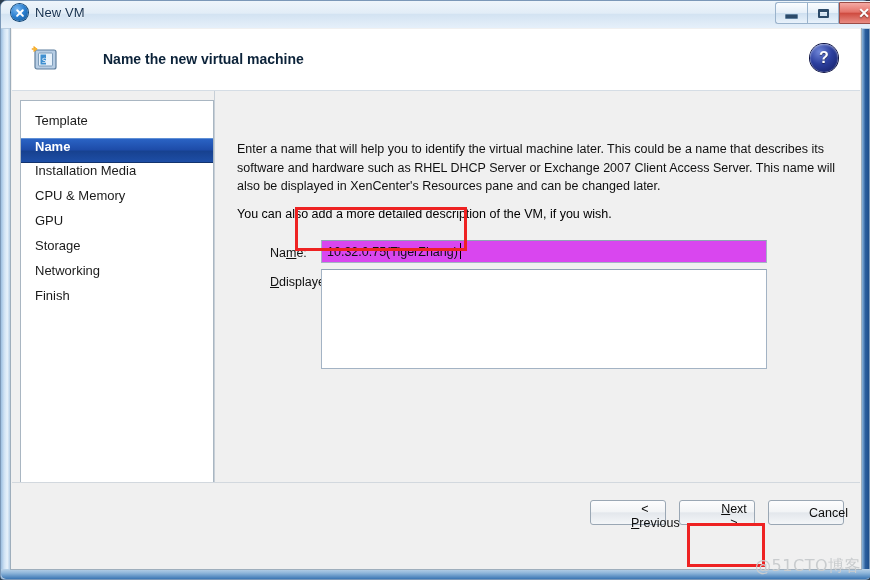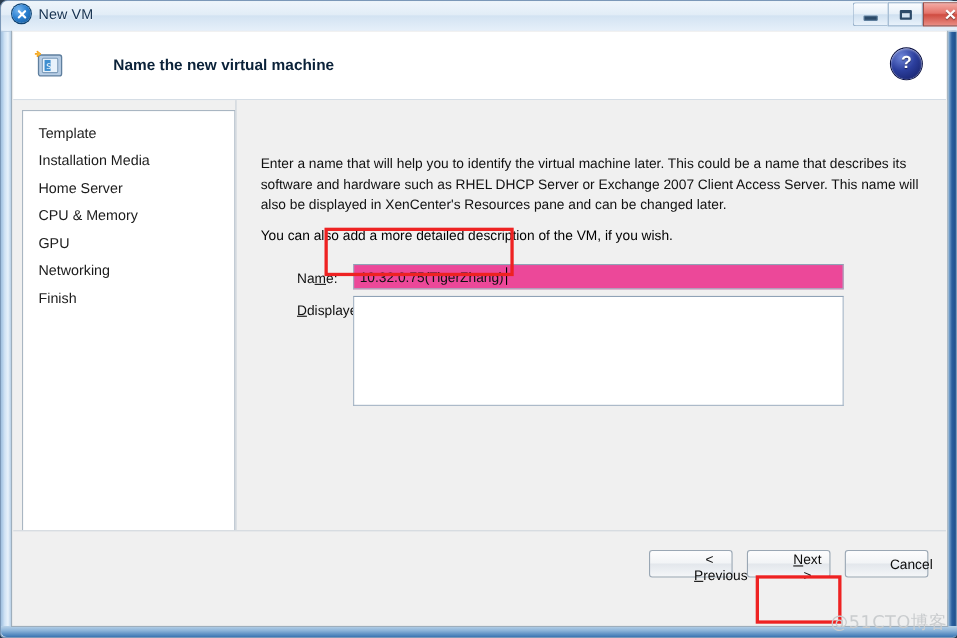--- a/index.html
+++ b/index.html
@@ -250,21 +250,21 @@
   #name-label { left: 22px; top: 155px; }
   #desc-label { left: 22px; top: 184px; }
   .accel { text-decoration: underline; }
 
   
   #name-input {
     position: absolute;
     left: 106px; top: 149px;
     width: 446px; height: 23px;
     box-sizing: border-box;
-    background: #ec4899;
+    background: #d946ef;
     border: 1px solid #a3b3c4;
     border-top-color: #8fa2b6;
     font-size: 12.5px;
     color: #111111;
     padding: 0 0 0 5px;
     line-height: 21px;
     font-family: "Liberation Sans", sans-serif;
     outline: none;
   }
   #name-caret {
@@ -380,31 +380,34 @@
       <div id="help-button">
         <span>?</span>
       </div>
     </div>
 
     <div id="sidebar">
       <div id="sidebar-top-pad"></div>
       <div class="side-item">
           <span>Template</span>
         </div>
+      <div class="side-item selected">
+          <span>Name</span>
+        </div>
       <div class="side-item">
           <span>Installation Media</span>
         </div>
       <div class="side-item">
-          <span>Home Server</span>
-        </div>
-      <div class="side-item">
           <span>CPU &amp; Memory</span>
         </div>
       <div class="side-item">
           <span>GPU</span>
+        </div>
+      <div class="side-item">
+          <span>Storage</span>
         </div>
       <div class="side-item">
           <span>Networking</span>
         </div>
       <div class="side-item">
           <span>Finish</span>
         </div>
     </div>
 
     <div id="citrix-logo"><span>CITRIX</span><sup>.</sup></div>

